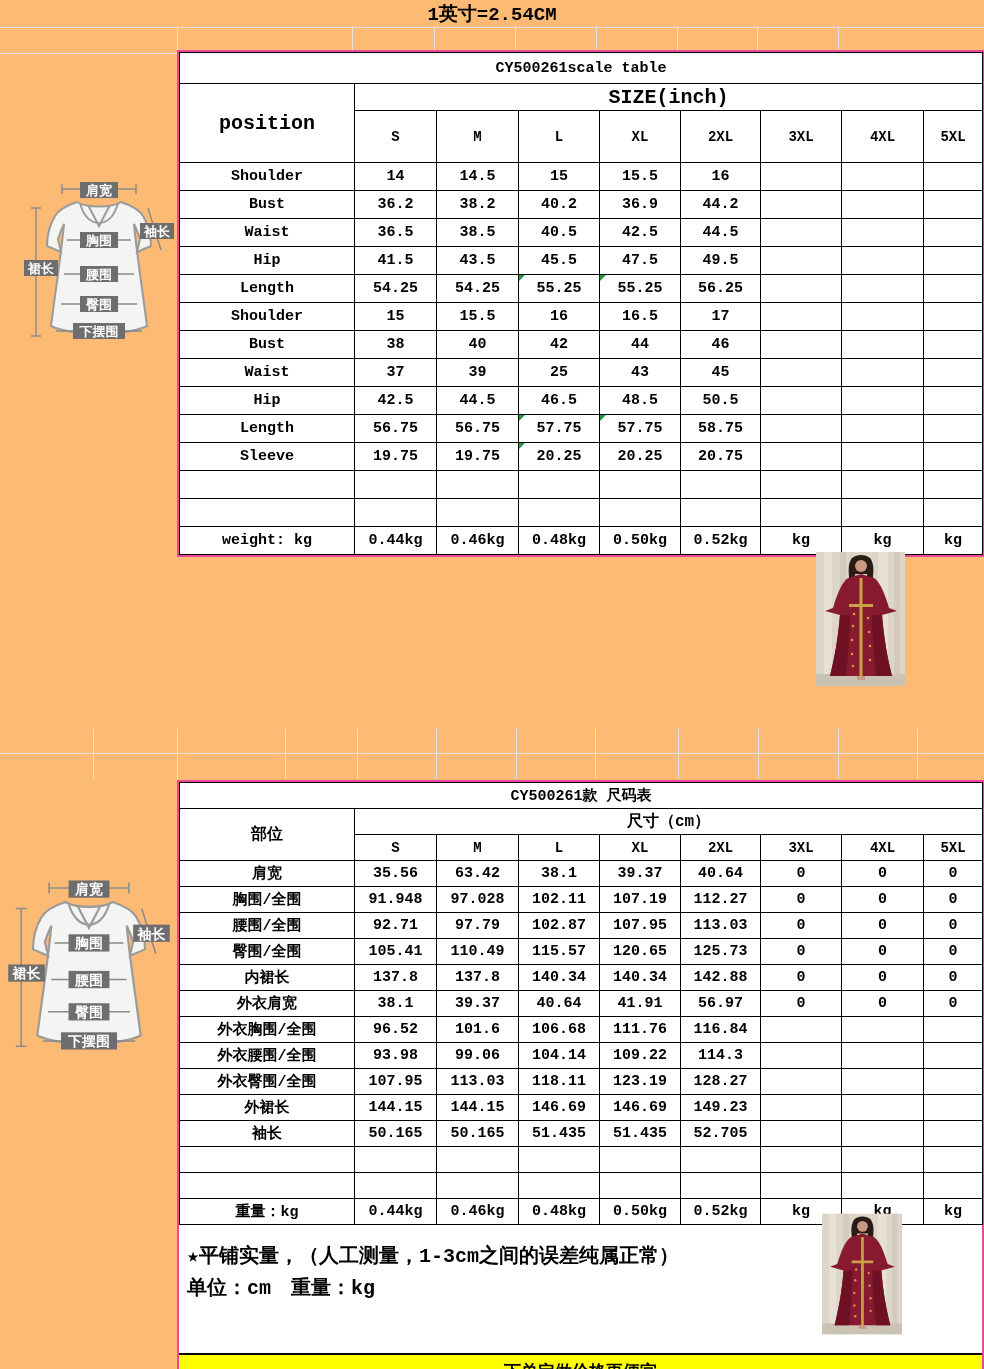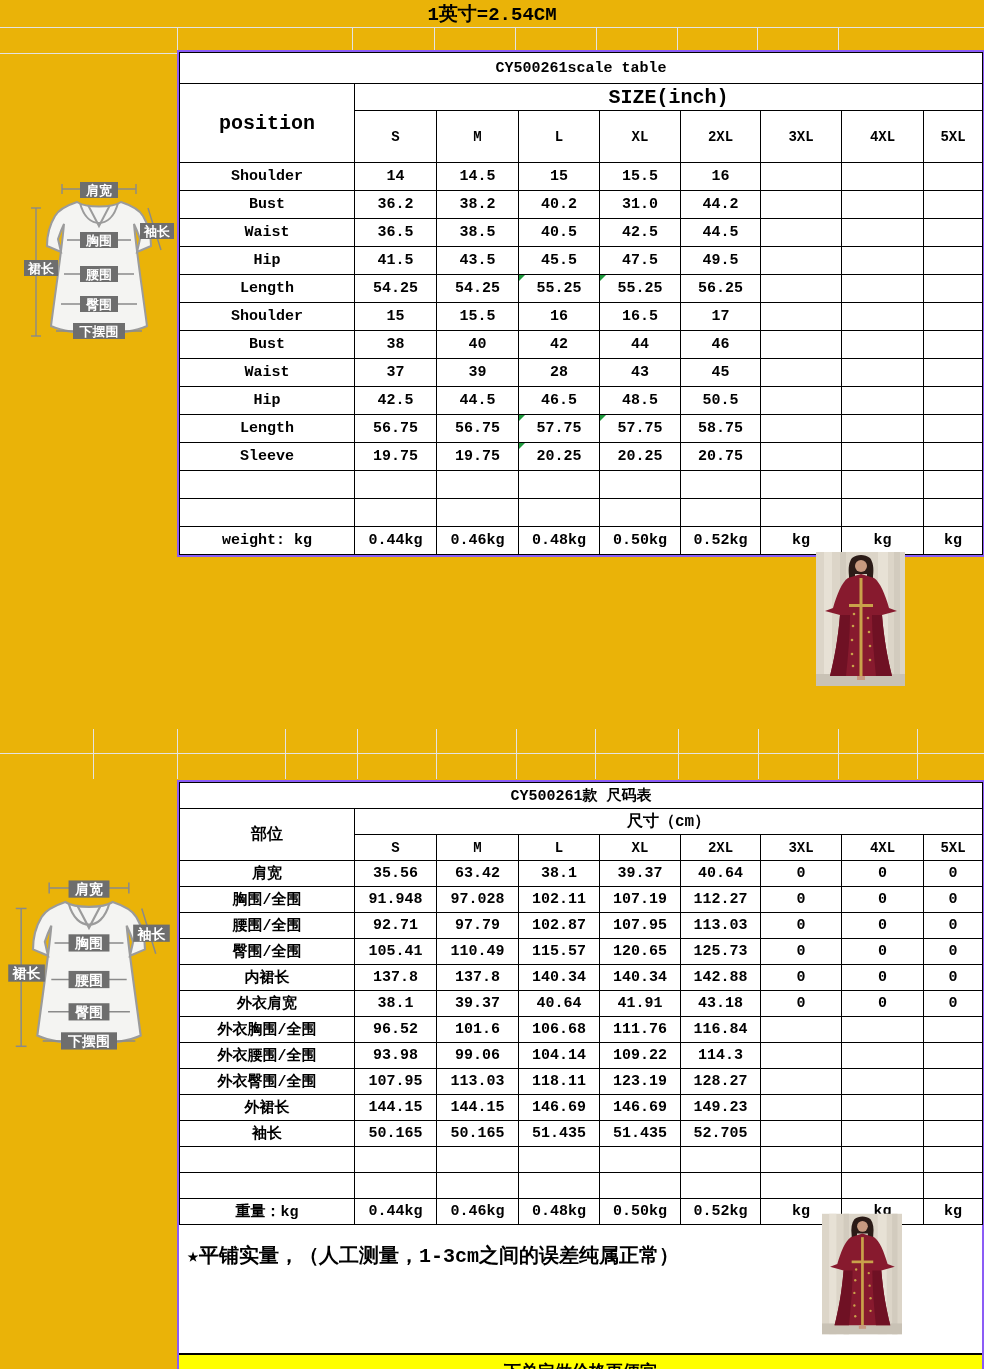--- a/index.html
+++ b/index.html
@@ -1,25 +1,25 @@
 <!DOCTYPE html>
 <html><head>
 <meta charset="utf-8">
 <style>
   html,body{margin:0;padding:0;background:#fff;}
-  .page{position:relative;width:984px;height:1369px;background:#eab308;overflow:hidden;
+  .page{position:relative;width:984px;height:1369px;background:#fdba74;overflow:hidden;
         font-family:"Liberation Mono","DejaVu Sans Mono",monospace;color:#000;}
   
   .hl{position:absolute;height:1px;background:#e3e3e3;}
   .vl{position:absolute;width:1px;background:#e3e3e3;}
   
   .top-note{position:absolute;top:1px;left:0;width:100%;text-align:center;
             font-size:19px;font-weight:bold;}
   
-  .tablewrap{position:absolute;width:803px;border:2px solid #8b5cf6;background:#fff;box-sizing:content-box;}
+  .tablewrap{position:absolute;width:803px;border:2px solid #ec4899;background:#fff;box-sizing:content-box;}
   .wrap1{left:177px;top:50px;}
   .wrap2{left:177px;top:780px;}
   table.sizetable{border-collapse:collapse;table-layout:fixed;width:100%;font-weight:bold;}
   table.sizetable td{border:1px solid #000;text-align:center;vertical-align:middle;
       white-space:nowrap;overflow:hidden;position:relative;padding:0;font-size:15px;}
   .r-title td{font-size:17px;}
   .t1 .r-title td{height:30px;}
   .t1 .r-unit td{height:26px;font-size:20px;}
   .t1 .r-sizes td{height:51px;font-size:14px;}
   .t1 tbody td{height:27px;}
@@ -164,21 +164,21 @@
     <td class="val"></td>
     <td class="val"></td>
     <td class="val"></td>
   </tr>
 
   <tr>
     <td class="pos">Bust</td>
     <td class="val">36.2</td>
     <td class="val">38.2</td>
     <td class="val">40.2</td>
-    <td class="val">31.0</td>
+    <td class="val">36.9</td>
     <td class="val">44.2</td>
     <td class="val"></td>
     <td class="val"></td>
     <td class="val"></td>
   </tr>
 
   <tr>
     <td class="pos">Waist</td>
     <td class="val">36.5</td>
     <td class="val">38.5</td>
@@ -235,21 +235,21 @@
     <td class="val">46</td>
     <td class="val"></td>
     <td class="val"></td>
     <td class="val"></td>
   </tr>
 
   <tr>
     <td class="pos">Waist</td>
     <td class="val">37</td>
     <td class="val">39</td>
-    <td class="val">28</td>
+    <td class="val">25</td>
     <td class="val">43</td>
     <td class="val">45</td>
     <td class="val"></td>
     <td class="val"></td>
     <td class="val"></td>
   </tr>
 
   <tr>
     <td class="pos">Hip</td>
     <td class="val">42.5</td>
@@ -493,21 +493,21 @@
     <td class="val">0</td>
     <td class="val">0</td>
   </tr>
 
   <tr>
     <td class="pos">外衣肩宽</td>
     <td class="val">38.1</td>
     <td class="val">39.37</td>
     <td class="val">40.64</td>
     <td class="val">41.91</td>
-    <td class="val">43.18</td>
+    <td class="val">56.97</td>
     <td class="val">0</td>
     <td class="val">0</td>
     <td class="val">0</td>
   </tr>
 
   <tr>
     <td class="pos">外衣胸围/全围</td>
     <td class="val">96.52</td>
     <td class="val">101.6</td>
     <td class="val">106.68</td>
@@ -598,20 +598,21 @@
     <td class="val">0.50kg</td>
     <td class="val">0.52kg</td>
     <td class="val">kg</td>
     <td class="val">kg</td>
     <td class="val">kg</td>
   </tr>
 </tbody>
     </table>
     <div class="note2">
       <div>★平铺实量，（人工测量，1-3cm之间的误差纯属正常）</div>
+      <div>单位：cm　重量：kg</div>
     </div>
     <div class="banner banner2">下单定做价格更便宜</div>
   </div>
 
   <div class="photo" style="left:822px;top:1212px;width:80px;height:124px;">
     <svg width="80" height="124" viewBox="0 0 89 134">
       <rect x="0" y="0" width="89" height="134" fill="#dcd5c8"></rect>
       <rect x="8" y="0" width="8" height="134" fill="#e7e1d5"></rect>
       <rect x="24" y="0" width="6" height="134" fill="#d2cbbe"></rect>
       <rect x="62" y="0" width="10" height="134" fill="#e7e1d5"></rect>

